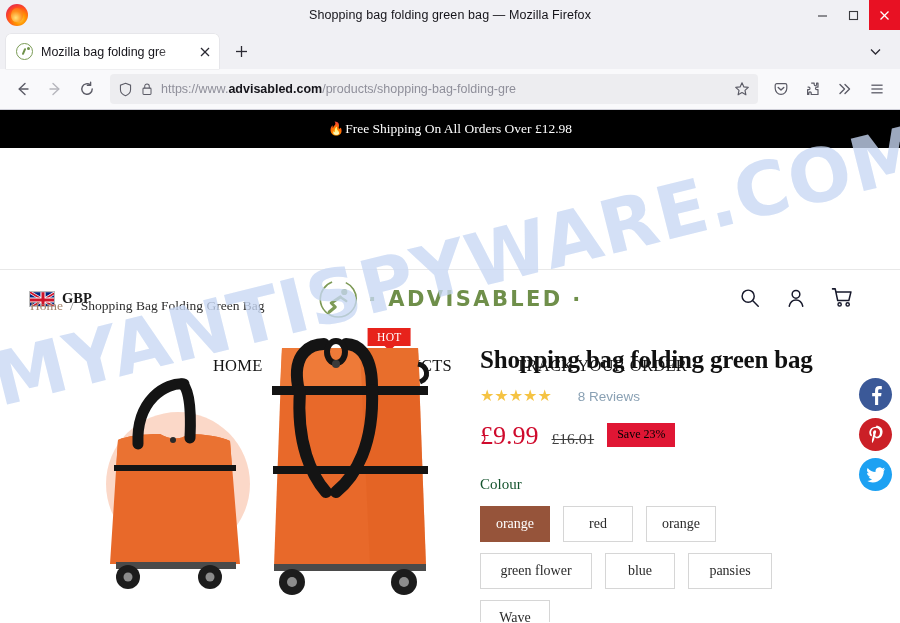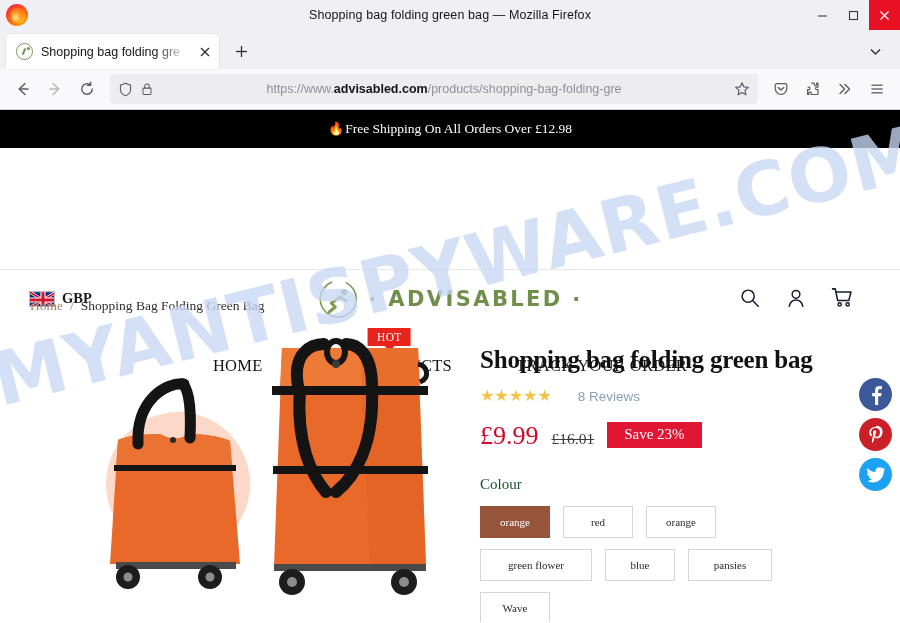--- a/index.html
+++ b/index.html
@@ -74,21 +74,21 @@
     border-bottom: 1px solid #cfcfd8;
   }
   .nav-ico {
     width: 30px; height: 30px; border-radius: 4px;
     display: flex; align-items: center; justify-content: center; color: #5b5b66;
   }
   .nav-ico.dim { color: #b6b6bd; }
   .urlbar {
     flex: 1; height: 30px; background: #ededf0; border-radius: 4px;
     display: flex; align-items: center; padding: 0 8px; gap: 7px;
-    margin: 0 6px; min-width: 0; text-align: center;
+    margin: 0 6px; min-width: 0;
   }
   .urltext {
     flex: 1; font-size: 12.5px; color: #8f8f9a; white-space: nowrap; overflow: hidden;
     -webkit-mask-image: linear-gradient(to right, #000 92%, transparent 100%);
     mask-image: linear-gradient(to right, #000 92%, transparent 100%);
   }
   .urltext b { color: #15141a; font-weight: 700; }
   .urltext .sch { color: #8f8f9a; }
 
   
@@ -147,28 +147,28 @@
     font-family: "Liberation Serif", serif; font-weight: 700; font-size: 25px;
     color: #111; letter-spacing: -.2px;
   }
   .rating { display: flex; align-items: center; gap: 6px; margin-top: 14px; }
   .stars { color: #f5c343; font-size: 16px; letter-spacing: 0px; line-height: 1;}
   .reviews { font-size: 13.5px; color: #8aa1b4; margin-left: 20px; }
   .pricing { display: flex; align-items: baseline; gap: 13px; margin-top: 17px; }
   .price-now { font-family: "Liberation Serif", serif; font-size: 26px; color: #cf0a2c; font-weight: 400;}
   .price-was { font-family: "Liberation Serif", serif; font-size: 15.5px; color: #3d3d3d; text-decoration: line-through; }
   .save-badge {
-    background: #e01634; color: #ffffff; font-family: "Liberation Serif", serif;
-    font-size: 15px; padding: 4px 17px 5px; align-self: center; position: relative; top: -1px;
+    background: #e01634; color: #000000; font-family: "Liberation Serif", serif;
+    font-size: 12px; padding: 4px 10px 5px; align-self: center; position: relative; top: -1px;
   }
   .opt-label { font-family: "Liberation Serif", serif; font-size: 15px; color: #14532d; font-weight: 400; margin-top: 25px; }
   .swatches { display: flex; flex-wrap: wrap; gap: 11px 13px; margin-top: 13px; max-width: 360px;}
   .swatch {
     border: 1px solid #d6d6d6; background: #fff; color: #2a2a2a;
-    font-family: "Liberation Serif", serif; font-size: 11px;
+    font-family: "Liberation Serif", serif; font-size: 14px;
     padding: 9px 0; min-width: 70px; text-align: center;
   }
   .swatch.wide { min-width: 112px; }
   .swatch.mid { min-width: 84px; }
   .swatch.selected { background: #96543a; border-color: #96543a; color: #fff; }
 
   
   .social-rail { position: absolute; right: 8px; top: 268px; display: flex; flex-direction: column; gap: 7px; }
   .soc { width: 33px; height: 33px; border-radius: 50%; display: flex; align-items: center; justify-content: center; color: #fff; }
   .soc.fb { background: #3b5998; }
@@ -214,21 +214,21 @@
     </div>
   </div>
 
   <div class="tabstrip">
     <div class="tab">
       <div class="tab-favicon">
         <div class="fcircle"></div>
           <div class="fdot"></div>
           <div class="fbar"></div>
       </div>
-      <div class="tab-title">Shopping bag folding gre</div>
+      <div class="tab-title">Mozilla bag folding gre</div>
       <div class="tab-close">
         <svg width="10" height="10" viewBox="0 0 10 10">
             <line x1="1" y1="1" x2="9" y2="9" stroke="currentColor" stroke-width="1.2"></line>
             <line x1="9" y1="1" x2="1" y2="9" stroke="currentColor" stroke-width="1.2"></line>
           </svg>
       </div>
     </div>
     <div class="newtab">
       <svg width="13" height="13" viewBox="0 0 13 13">
           <line x1="6.5" y1="1" x2="6.5" y2="12" stroke="currentColor" stroke-width="1.3"></line>

